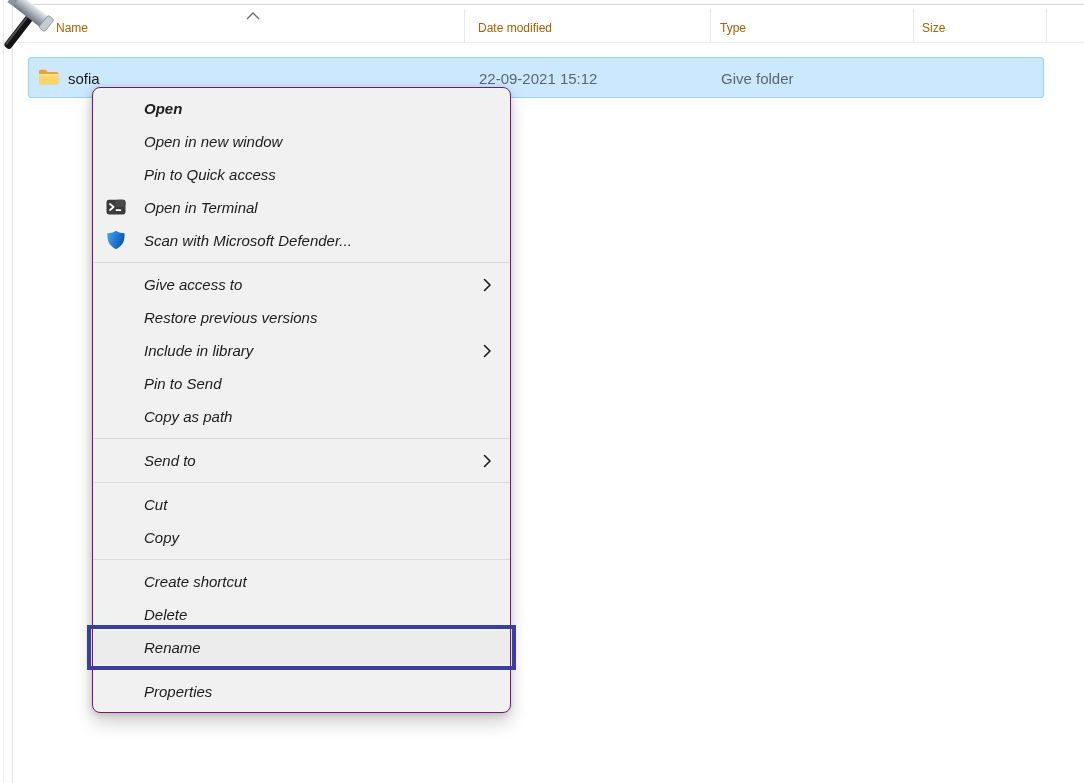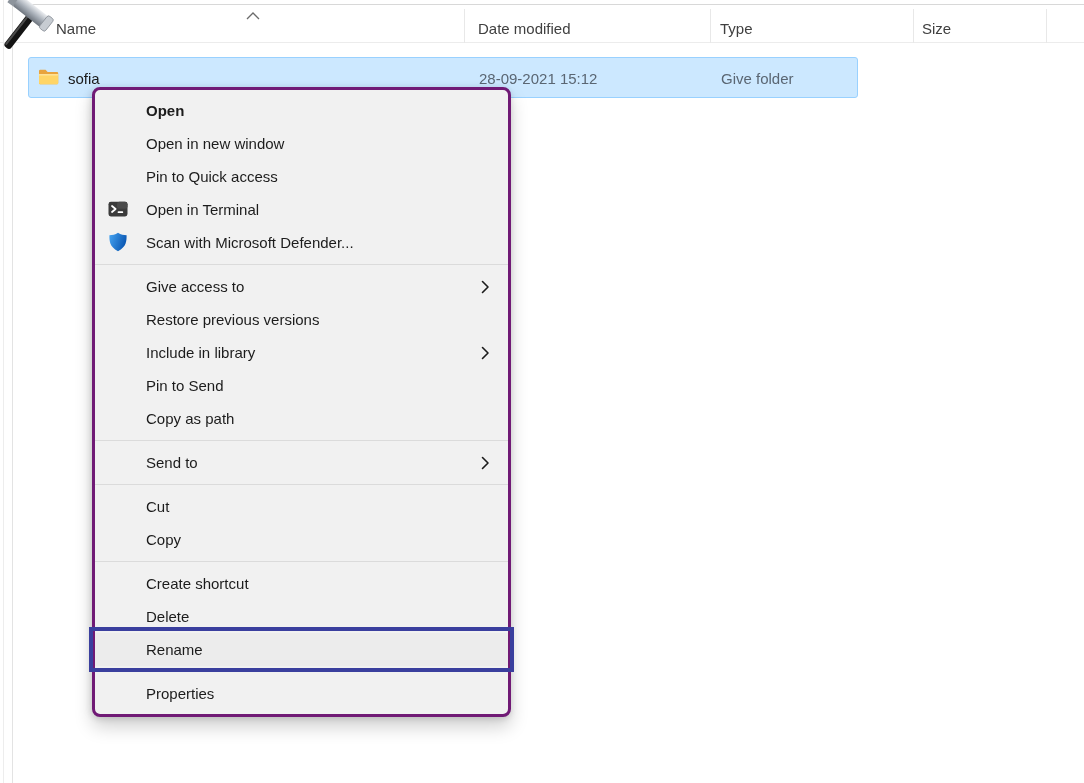--- a/index.html
+++ b/index.html
@@ -11,42 +11,42 @@
     color:#1c1c1c;
   }
 
   
   .pane-line-outer { position:absolute; left:3px; top:0; bottom:0; width:1px; background:#ededed; }
   .pane-line-inner { position:absolute; left:12px; top:4px; bottom:0; width:1px; background:#e3e3e3; }
   .header-top-line { position:absolute; left:12px; right:0; top:4px; height:1px; background:#d8d8d8; }
   .header-bottom-line { position:absolute; left:0; right:0; top:42px; height:1px; background:#ececec; }
 
   .col-header { position:absolute; top:14px; height:28px; display:flex; align-items:center;
-    font-size:15px; color:#404040; cursor:default; }
+    font-size:12px; color:#a16207; cursor:default; }
   .col-sep { position:absolute; top:9px; height:34px; width:1px; background:#e8e8e8; }
   .sort-caret { position:absolute; left:246px; top:6px; }
 
   
   .file-row {
-    position:absolute; left:28px; top:57px; width:830px; height:41px;
+    position:absolute; left:28px; top:57px; width:1016px; height:41px;
     background:#cce8ff; border:1px solid #99d1ff; border-radius:3px;
   }
   .file-row .cell { position:absolute; top:50%; transform:translateY(-50%); font-size:15px; white-space:nowrap; }
   .cell-name { left:39px; color:#1b1b1b; }
   .cell-date { left:450px; color:#5a6673; }
   .cell-type { left:692px; color:#5a6673; }
   .cell-size { left:894px; color:#5a6673; }
   .folder-ic { position:absolute; left:9px; top:10px; }
 
   
   .context-menu {
     position:absolute; left:92px; top:87px; width:419px;
-    background:#f1f1f1; border:3px solid #701a75; border-radius:8px;
+    background:#f1f1f1; border:1px solid #701a75; border-radius:8px;
     box-shadow: 0 10px 18px rgba(0,0,0,0.18), 0 2px 6px rgba(0,0,0,0.10), -3px 0 8px rgba(0,0,0,0.05);
-    padding:4px 0; z-index:5;
+    padding:4px 0; z-index:5;font-style:italic;
   }
   .menu-item {
     height:33px; display:flex; align-items:center; position:relative;
     padding:0 18px 0 51px; font-size:15px; color:#1c1c1c; cursor:default;
   }
   .menu-item .mi-icon { position:absolute; left:13px; top:6px; width:20px; height:20px; }
   .menu-item .mi-label { flex:1 1 auto; white-space:nowrap; }
   .menu-item.bold .mi-label { font-weight:bold; }
   .menu-sep { height:1px; background:#dbdbdb; margin:5px 0; }
   .chevron { flex:0 0 auto; margin-left:12px; display:flex; align-items:center; }
@@ -93,21 +93,21 @@
 
 <div class="file-row">
   <span class="folder-ic">
     <svg width="21" height="18" viewBox="0 0 21 18">
       <path d="M1 3 a1.2 1.2 0 0 1 1.2 -1.2 h5.4 l2 2.2 H19 a1.2 1.2 0 0 1 1.2 1.2 V15 a1.2 1.2 0 0 1 -1.2 1.2 H2.2 A1.2 1.2 0 0 1 1 15 Z" fill="#e8a33d"></path>
       <path d="M1 6.2 H20.2 V15 a1.2 1.2 0 0 1 -1.2 1.2 H2.2 A1.2 1.2 0 0 1 1 15 Z" fill="#ffd567"></path>
       <path d="M1 6.2 H20.2 V7.4 H1 Z" fill="#ffe8a8"></path>
     </svg>
   </span>
   <span class="cell cell-name">sofia</span>
-  <span class="cell cell-date">28-09-2021 15:12</span>
+  <span class="cell cell-date">22-09-2021 15:12</span>
   <span class="cell cell-type">Give folder</span>
   <span class="cell cell-size"></span>
 </div>
 
 <div class="context-menu">
 
   <div class="menu-item bold">
     <span class="mi-label">Open</span>
   </div>
   <div class="menu-item">

